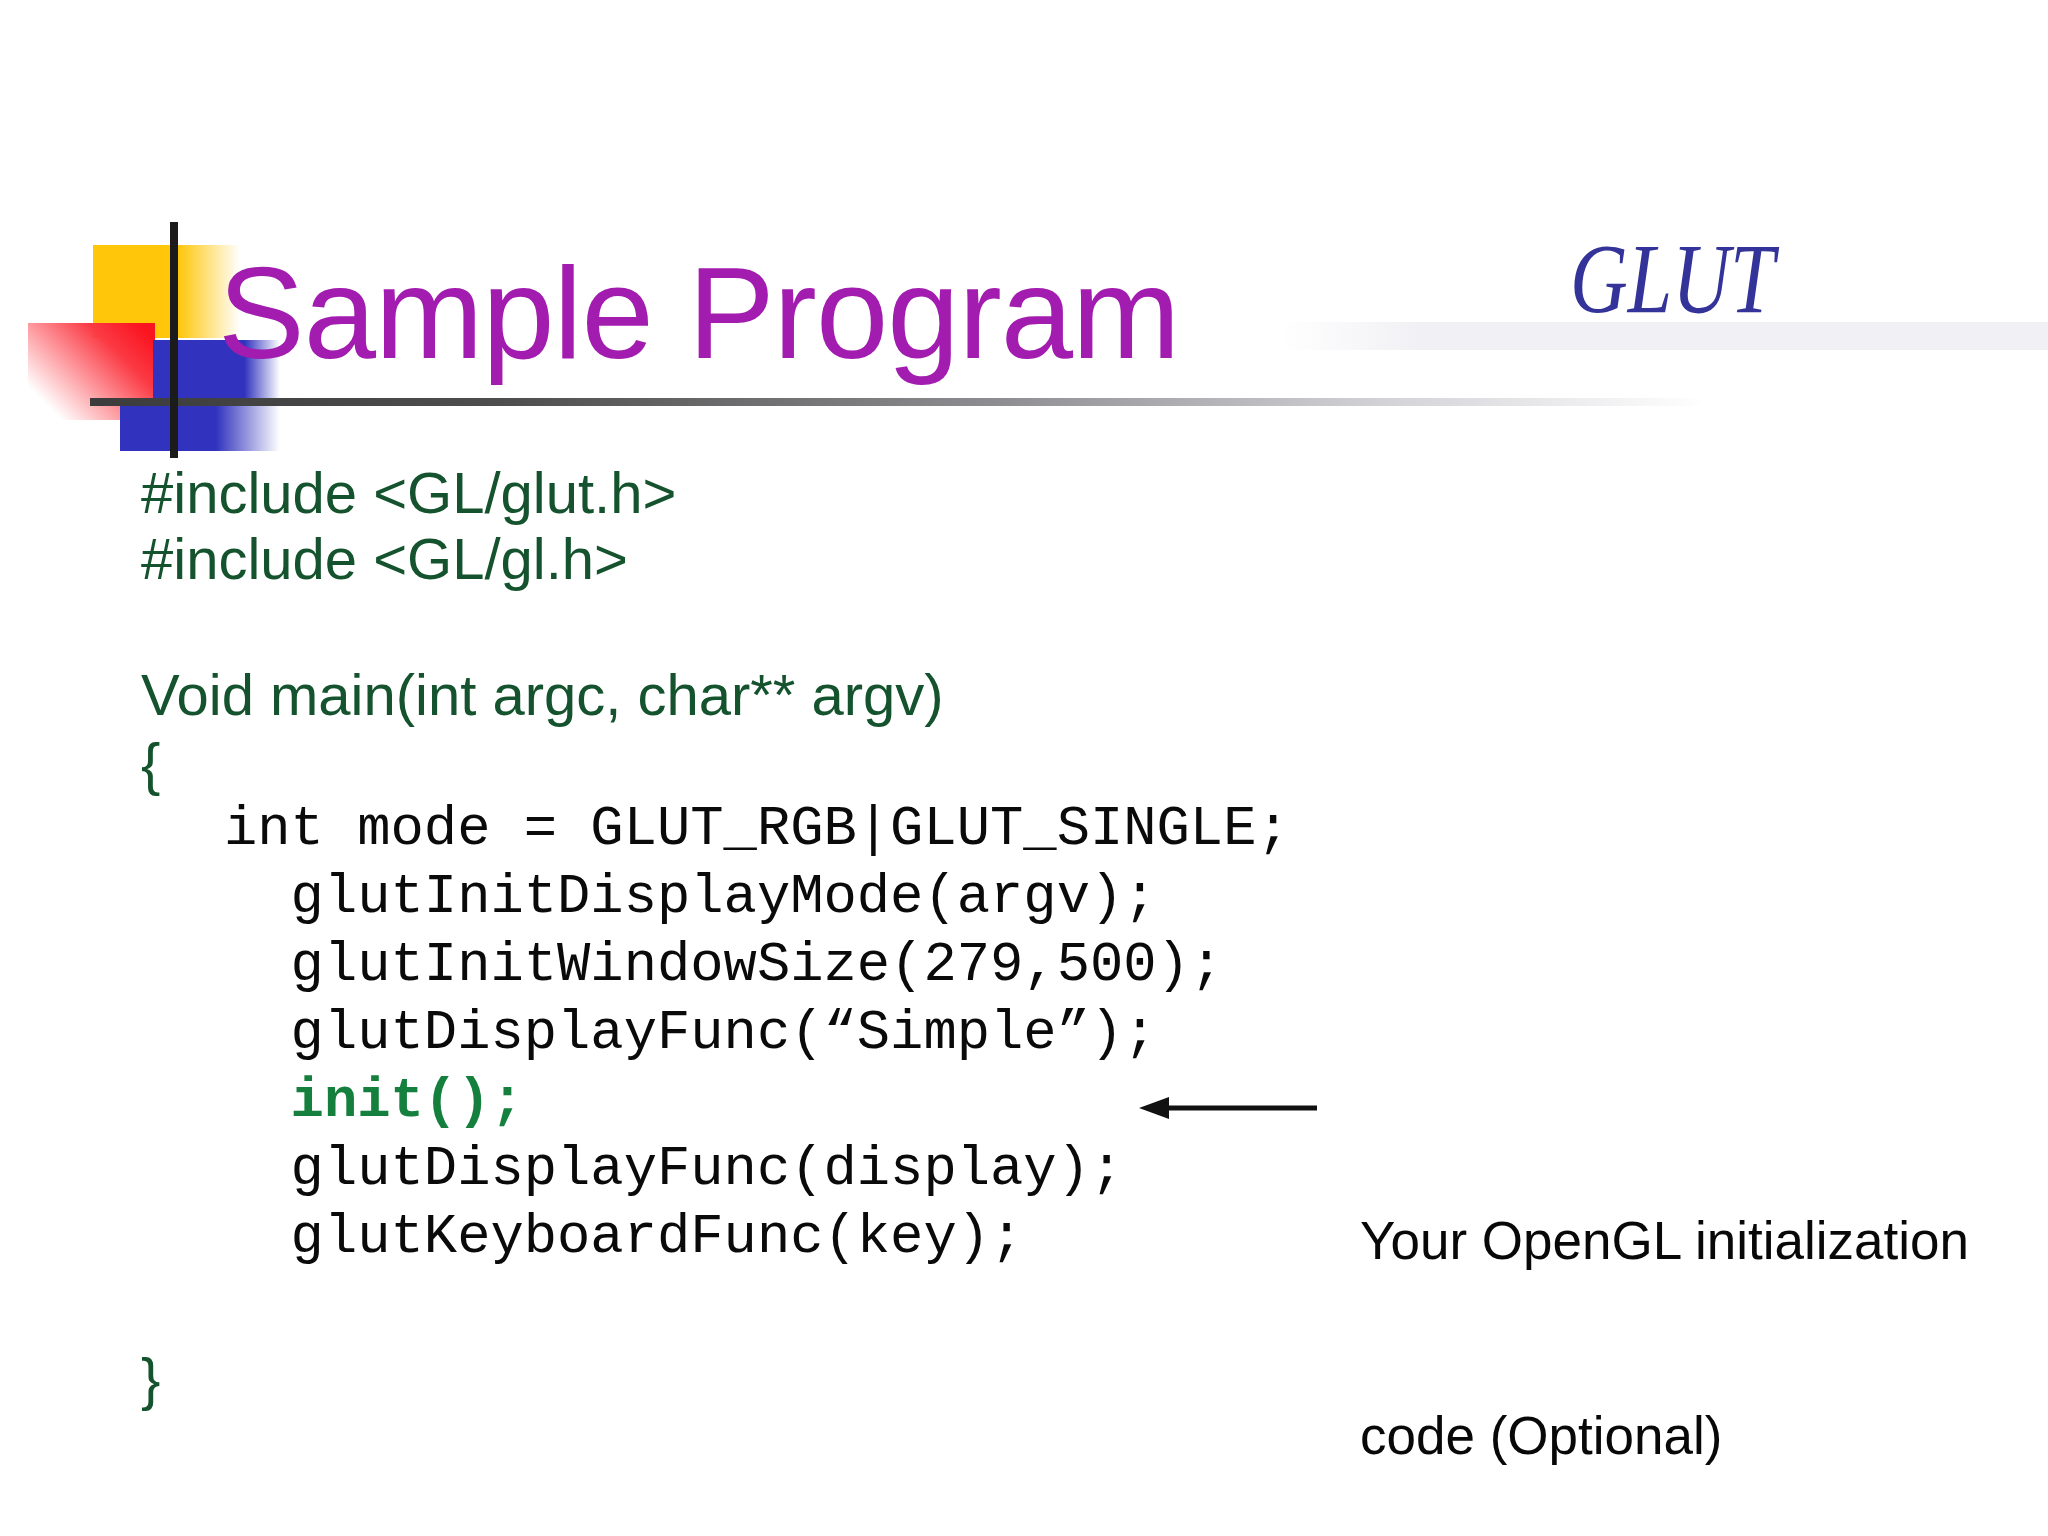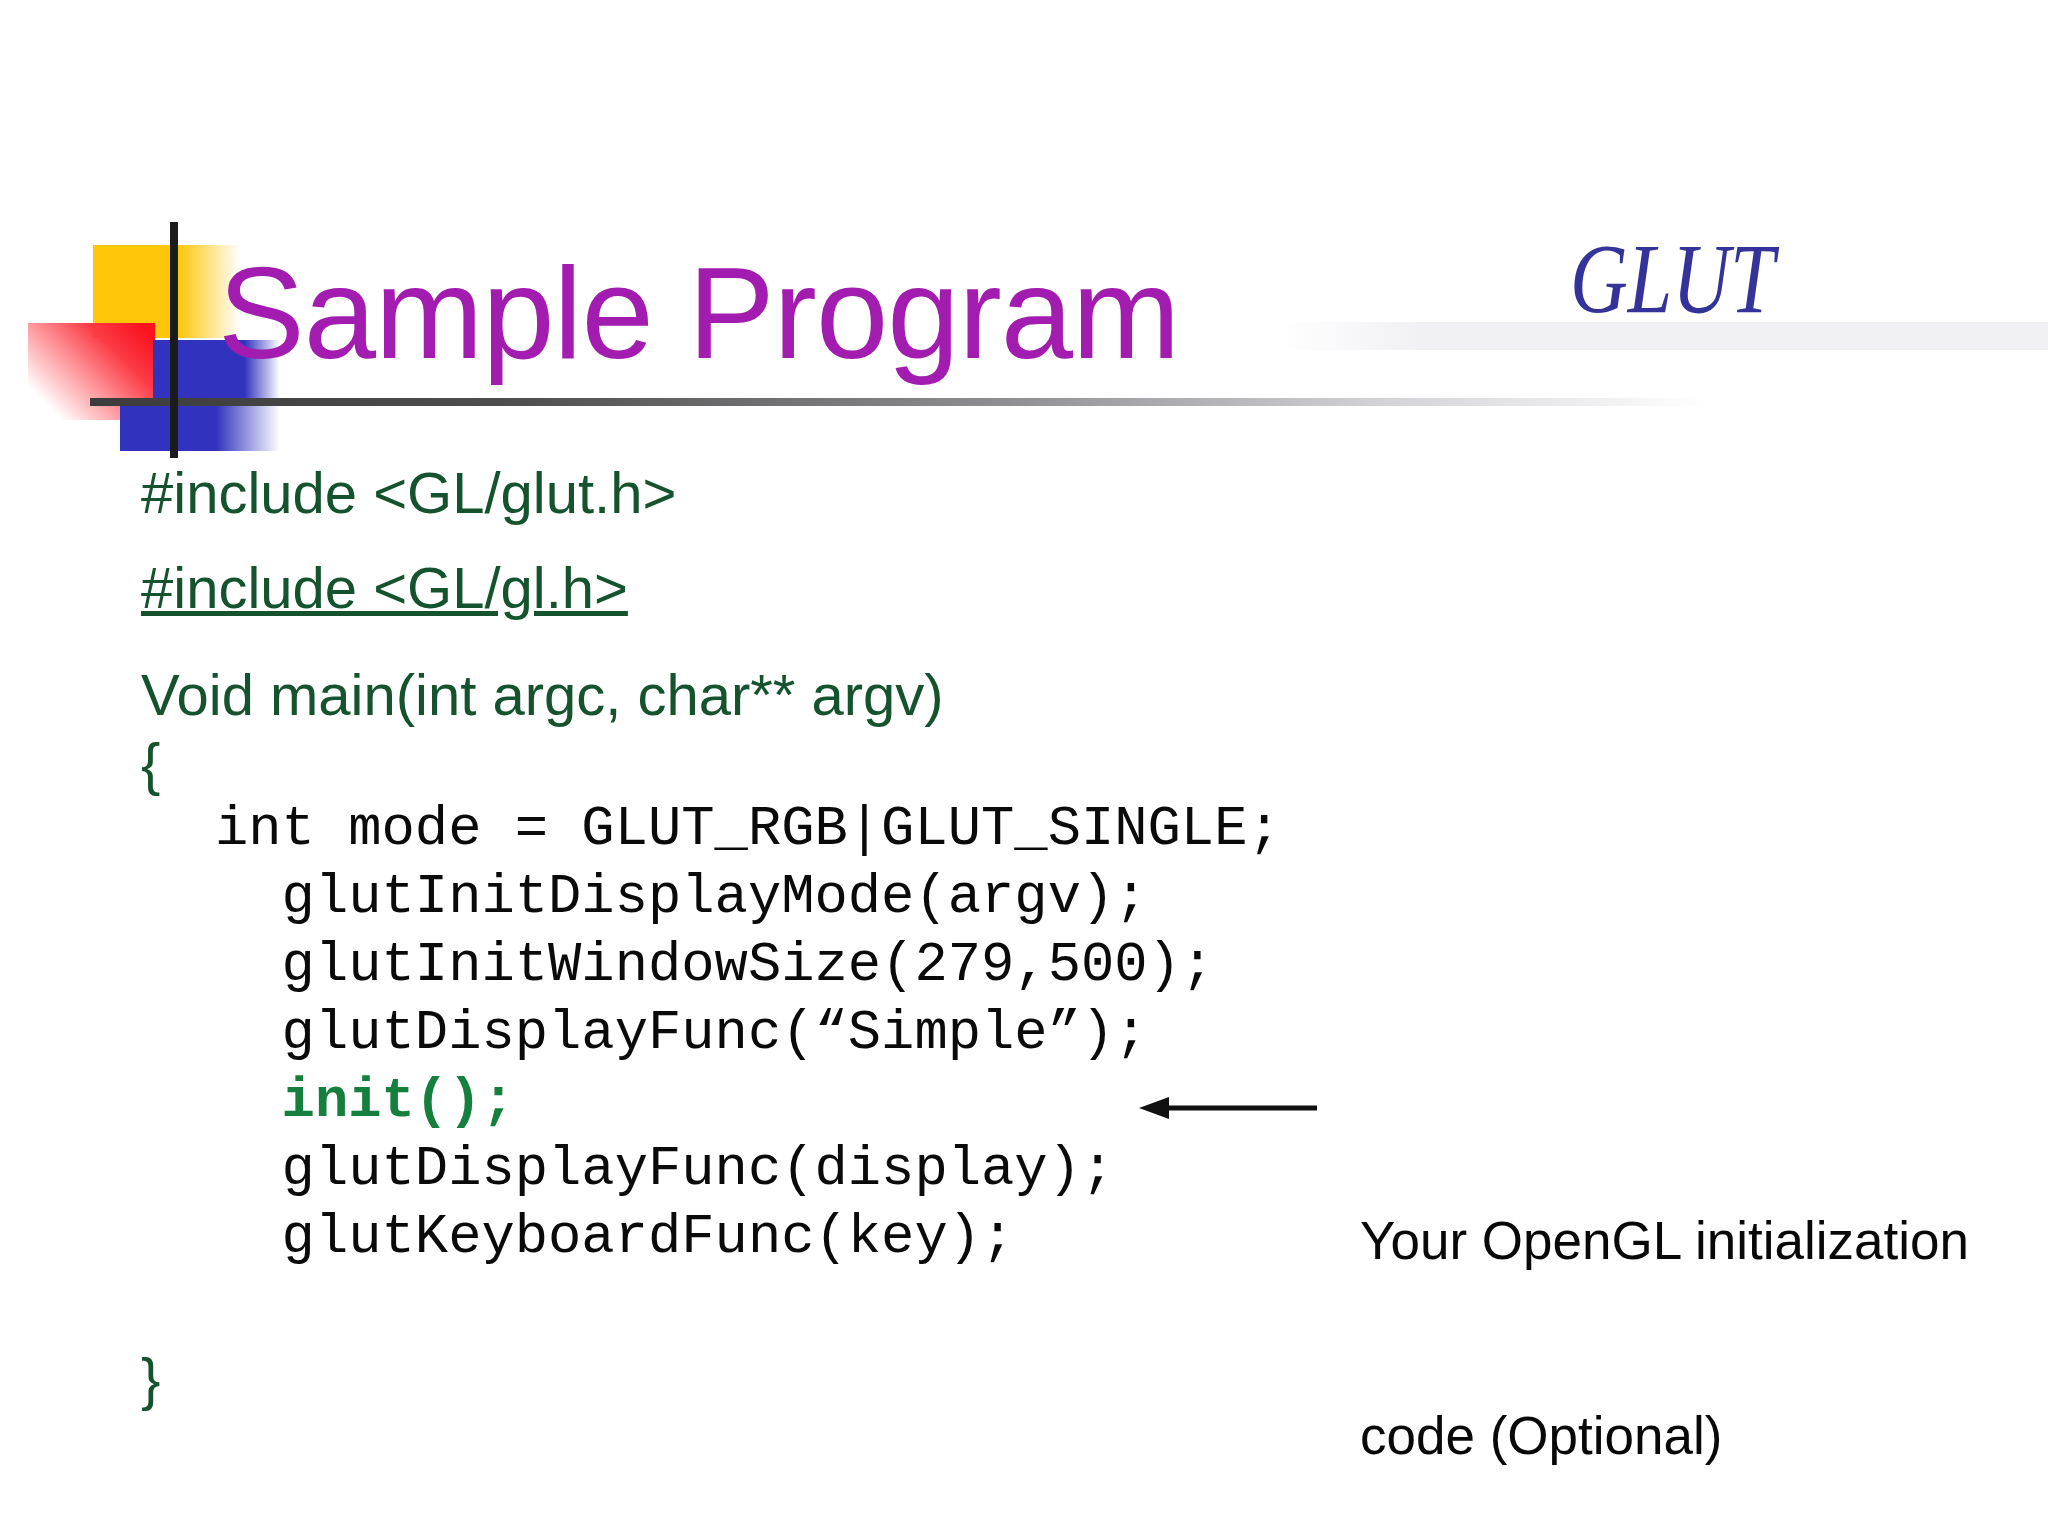--- a/index.html
+++ b/index.html
@@ -26,25 +26,25 @@
 
   
   .slide-title{left:218px;top:248px;font-size:130px;line-height:130px;
     letter-spacing:-1px;color:#a21caf;white-space:nowrap;}
   .glut-mark{left:1570px;top:224px;font-family:"Liberation Serif",serif;
     font-style:italic;font-size:100px;line-height:110px;color:#333399;
     transform:scaleX(0.8);transform-origin:left top;white-space:nowrap;}
 
   
   .sans-line{left:141px;font-size:58px;line-height:68px;color:#14532d;white-space:pre;}
-  .l-inc1{top:459px;} .l-inc2{top:554px;text-decoration:underline;} .l-main{top:661px;}
+  .l-inc1{top:459px;} .l-inc2{top:525px;} .l-main{top:661px;}
   .l-open{top:730px;} .l-close{top:1345px;}
 
   
-  .code-mono{left:215px;top:796px;font-family:"Liberation Mono",monospace;
+  .code-mono{left:224px;top:796px;font-family:"Liberation Mono",monospace;
     font-size:55.5px;line-height:68px;color:#0a0a0a;}
   .code-mono .m-line{white-space:pre;height:68px;}
   .code-mono .m-init{color:#15803d;font-weight:bold;}
 
   
   .callout{left:1360px;top:1078px;font-size:53px;line-height:65px;
     font-weight:normal;color:#080808;white-space:pre;}
   .arrow{left:1135px;top:1093px;width:200px;height:32px;}
 </style>
 </head>

